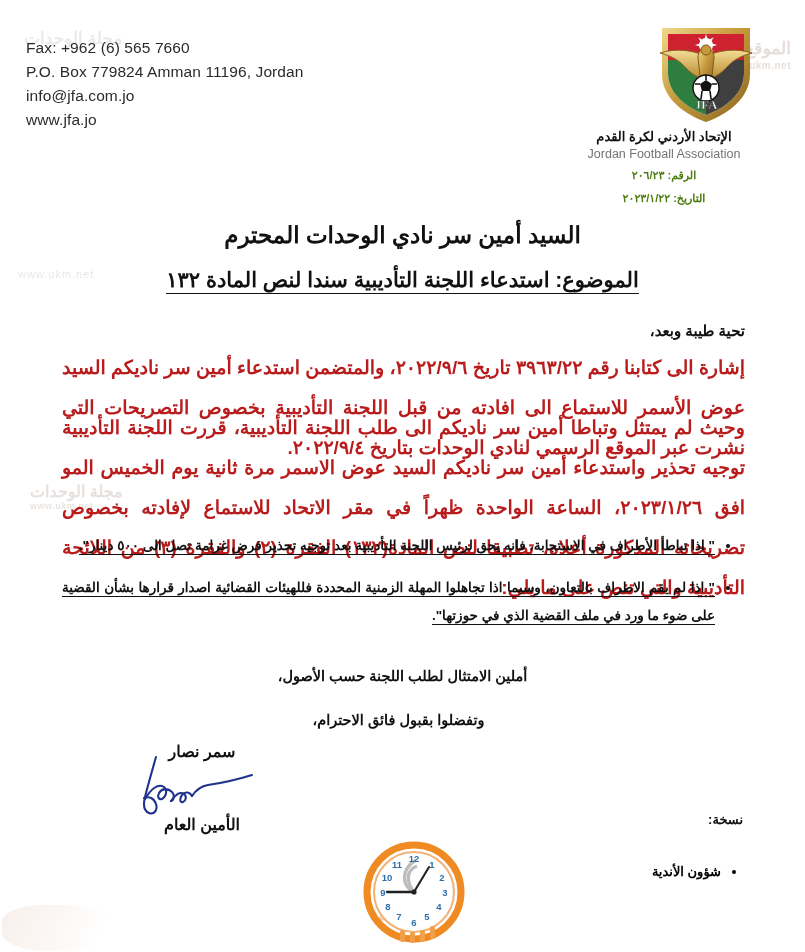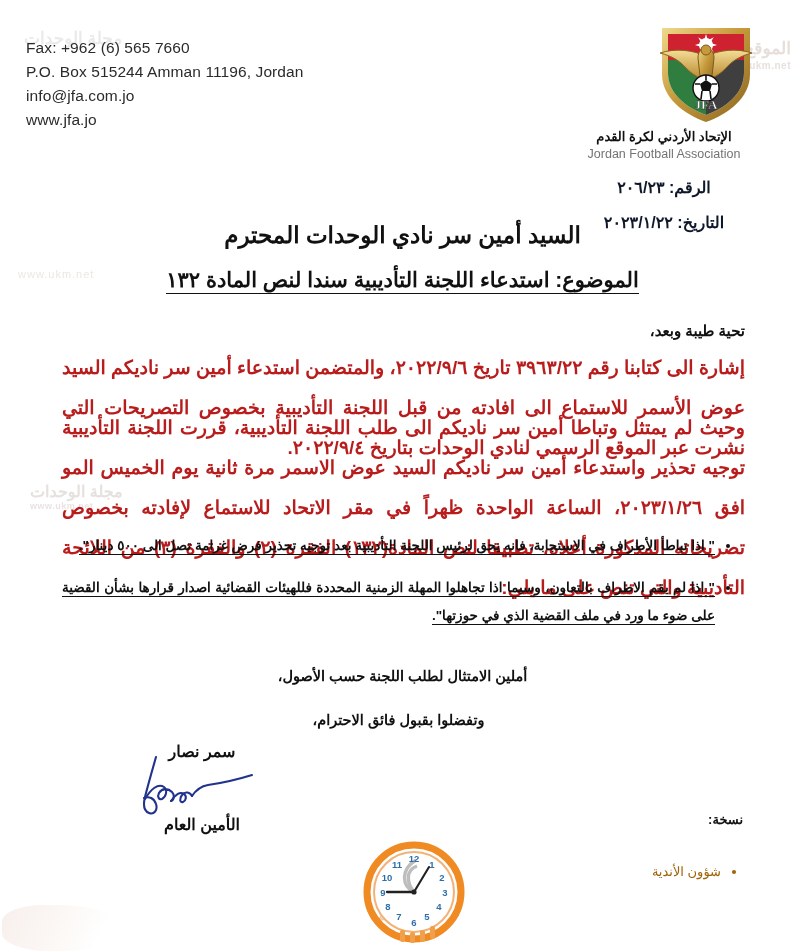--- a/index.html
+++ b/index.html
@@ -118,25 +118,25 @@
     color: #111;
     line-height: 18px;
   }
   .org-en {
     font-size: 12.5px;
     color: #737373;
     line-height: 17px;
     direction: ltr;
   }
   .ref-line {
-    font-size: 16px;
-    font-weight: bold;
-    color: #0f172a;
+    font-size: 11px;
+    font-weight: bold;
+    color: #4d7c0f;
     line-height: 21px;
-    margin-top: 14px;
+    margin-top: 2px;
   }
 
   
   .logo {
     position: absolute;
     left: 648px;
     top: 12px;
     width: 116px;
     height: 116px;
   }
@@ -279,22 +279,22 @@
     right: 62px;
     top: 862px;
     direction: rtl;
     margin: 0;
     padding: 0 22px 0 0;
     list-style: disc;
     width: 160px;
   }
   .cc-list li {
     font-size: 13px;
-    font-weight: normal;
-    color: #a16207;
+    font-weight: bold;
+    color: #000000;
     line-height: 20px;
   }
 
   
   .clock {
     position: absolute;
     left: 362px;
     top: 840px;
     width: 104px;
     height: 104px;
@@ -313,21 +313,21 @@
   <div class="wm wm-midleft">www.ukm.net</div>
   <div class="wm wm-bodyleft">
     <span>مجلة الوحدات</span>
     <span class="sub">www.ukm.net</span>
   </div>
   <div class="wm wm-botleft"></div>
   <div class="wm wm-clockword">الوقت</div>
 
   <div class="contact">
     <div>Fax: +962 (6) 565 7660</div>
-    <div>P.O. Box 515244 Amman 11196, Jordan</div>
+    <div>P.O. Box 779824 Amman 11196, Jordan</div>
     <div>info@jfa.com.jo</div>
     <div>www.jfa.jo</div>
   </div>
 
   <div class="logo">
     <svg viewBox="0 0 116 116" width="116" height="116" aria-hidden="true">
       <defs>
         <linearGradient id="goldg" x1="0" y1="0" x2="1" y2="1">
           <stop offset="0%" stop-color="#f0d98c"></stop>
           <stop offset="45%" stop-color="#c69a3b"></stop>

